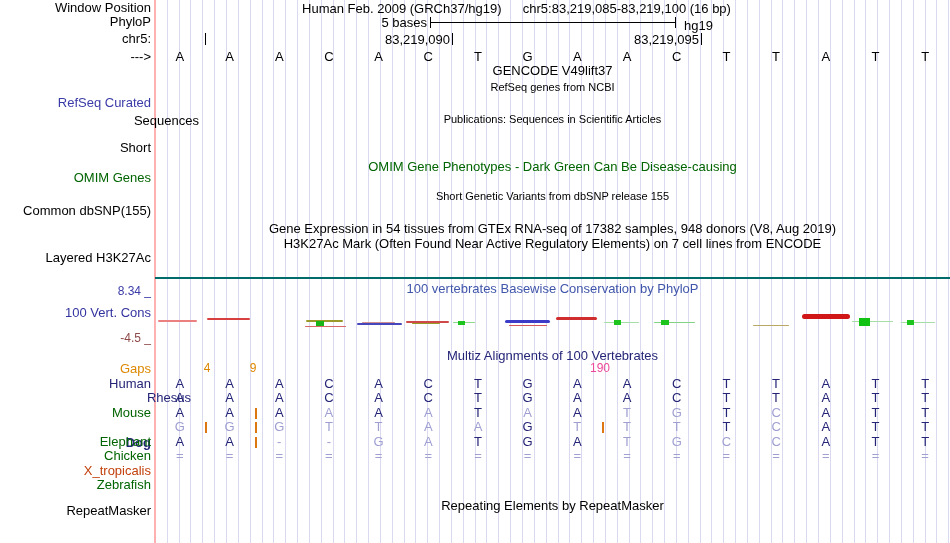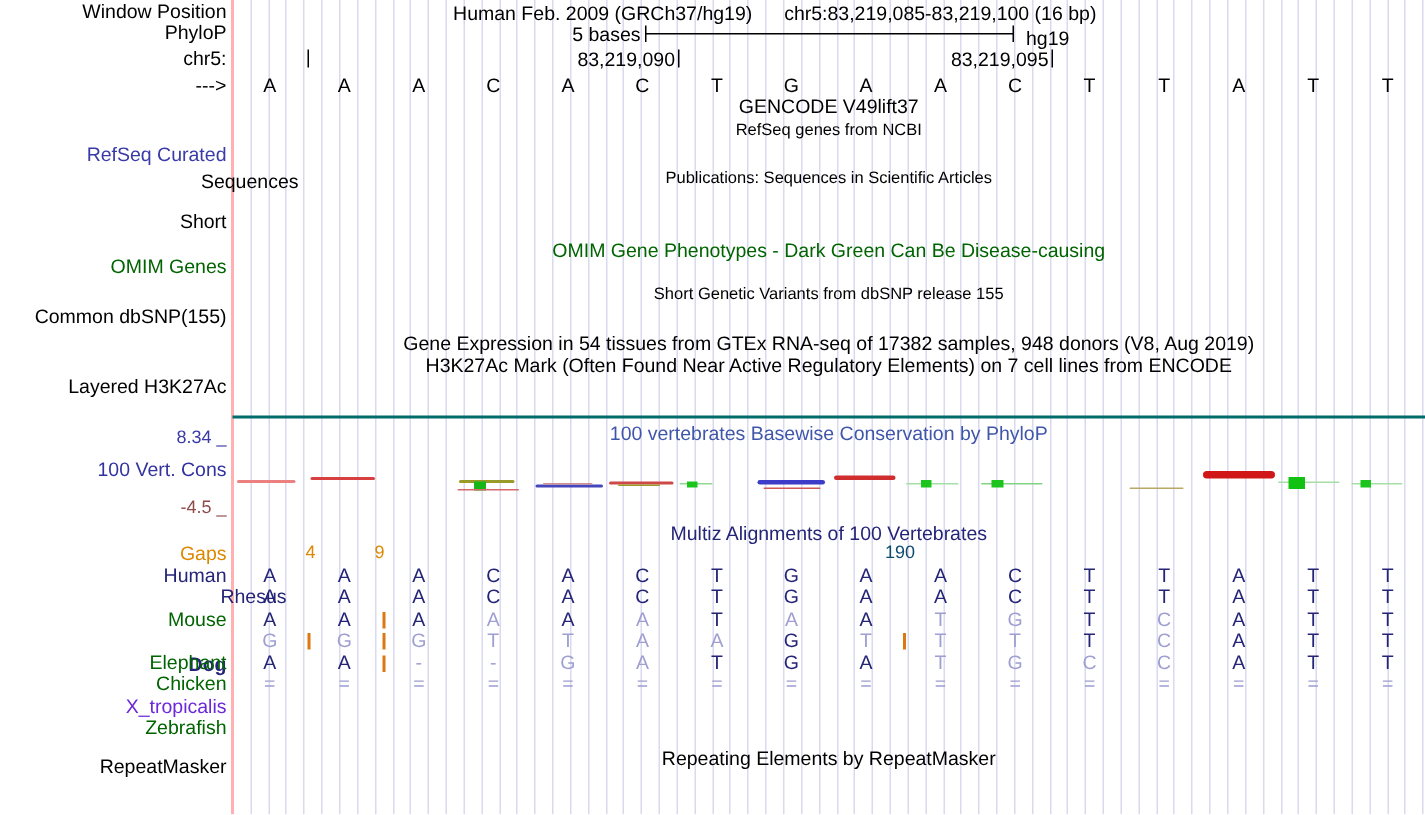--- a/index.html
+++ b/index.html
@@ -187,21 +187,21 @@
       <div class="wigseg" style="left: 859px; top: 317.5px; width: 11px; height: 8px; background: rgb(18, 194, 18); border-radius: 0px;"></div>
       <div class="wigseg" style="left: 901px; top: 322px; width: 34px; height: 1px; background: rgb(165, 223, 165); border-radius: 1px;"></div>
       <div class="wigseg" style="left: 907px; top: 319.5px; width: 7px; height: 5px; background: rgb(30, 196, 30); border-radius: 0px;"></div>
     </div>
 
   <div class="ctr" style="top:349px; color:#252578;">Multiz Alignments of 100 Vertebrates</div>
   <div class="leftlbl" style="top:362px; color:#dd8800;">Gaps</div>
   <div id="multiz">
       <div class="gapnum" style="left: 207px; top: 362px; color: rgb(221, 136, 0);">4</div>
       <div class="gapnum" style="left: 253px; top: 362px; color: rgb(221, 136, 0);">9</div>
-      <div class="gapnum" style="left: 600px; top: 362px; color: #0c4a6e;">190</div>
+      <div class="gapnum" style="left: 600px; top: 362px; color: #ec4899;">190</div>
       <div class="leftlbl" style="top: 376.5px; color: rgb(37, 37, 120);">Human</div>
       <div class="alnletter" style="left: 179.844px; top: 376.5px; color: rgb(37, 37, 120);">A</div>
       <div class="alnletter" style="left: 229.531px; top: 376.5px; color: rgb(37, 37, 120);">A</div>
       <div class="alnletter" style="left: 279.219px; top: 376.5px; color: rgb(37, 37, 120);">A</div>
       <div class="alnletter" style="left: 328.906px; top: 376.5px; color: rgb(37, 37, 120);">C</div>
       <div class="alnletter" style="left: 378.594px; top: 376.5px; color: rgb(37, 37, 120);">A</div>
       <div class="alnletter" style="left: 428.281px; top: 376.5px; color: rgb(37, 37, 120);">C</div>
       <div class="alnletter" style="left: 477.969px; top: 376.5px; color: rgb(37, 37, 120);">T</div>
       <div class="alnletter" style="left: 527.656px; top: 376.5px; color: rgb(37, 37, 120);">G</div>
       <div class="alnletter" style="left: 577.344px; top: 376.5px; color: rgb(37, 37, 120);">A</div>
@@ -290,21 +290,21 @@
       <div class="alnletter" style="left: 477.969px; top: 449px; color: rgb(159, 159, 210);">=</div>
       <div class="alnletter" style="left: 527.656px; top: 449px; color: rgb(159, 159, 210);">=</div>
       <div class="alnletter" style="left: 577.344px; top: 449px; color: rgb(159, 159, 210);">=</div>
       <div class="alnletter" style="left: 627.031px; top: 449px; color: rgb(159, 159, 210);">=</div>
       <div class="alnletter" style="left: 676.719px; top: 449px; color: rgb(159, 159, 210);">=</div>
       <div class="alnletter" style="left: 726.406px; top: 449px; color: rgb(159, 159, 210);">=</div>
       <div class="alnletter" style="left: 776.094px; top: 449px; color: rgb(159, 159, 210);">=</div>
       <div class="alnletter" style="left: 825.781px; top: 449px; color: rgb(159, 159, 210);">=</div>
       <div class="alnletter" style="left: 875.469px; top: 449px; color: rgb(159, 159, 210);">=</div>
       <div class="alnletter" style="left: 925.156px; top: 449px; color: rgb(159, 159, 210);">=</div>
-      <div class="leftlbl" style="top: 463.5px; color: #6d28d9;">X_tropicalis</div>
+      <div class="leftlbl" style="top: 463.5px; color: #c2410c;">X_tropicalis</div>
       <div class="leftlbl" style="top: 478px; color: rgb(0, 100, 0);">Zebrafish</div>
       <div class="insbar" style="left: 205px; top: 422px; background: rgb(221, 119, 17);"></div>
       <div class="insbar" style="left: 255px; top: 407.5px; background: rgb(221, 119, 17);"></div>
       <div class="insbar" style="left: 255px; top: 422px; background: rgb(221, 119, 17);"></div>
       <div class="insbar" style="left: 255px; top: 436.5px; background: rgb(221, 119, 17);"></div>
       <div class="insbar" style="left: 602px; top: 422px; background: rgb(221, 119, 17);"></div>
     </div>
 
   <div class="ctr" style="top:499px;">Repeating Elements by RepeatMasker</div>
   <div class="leftlbl" style="top:504px;">RepeatMasker</div>

